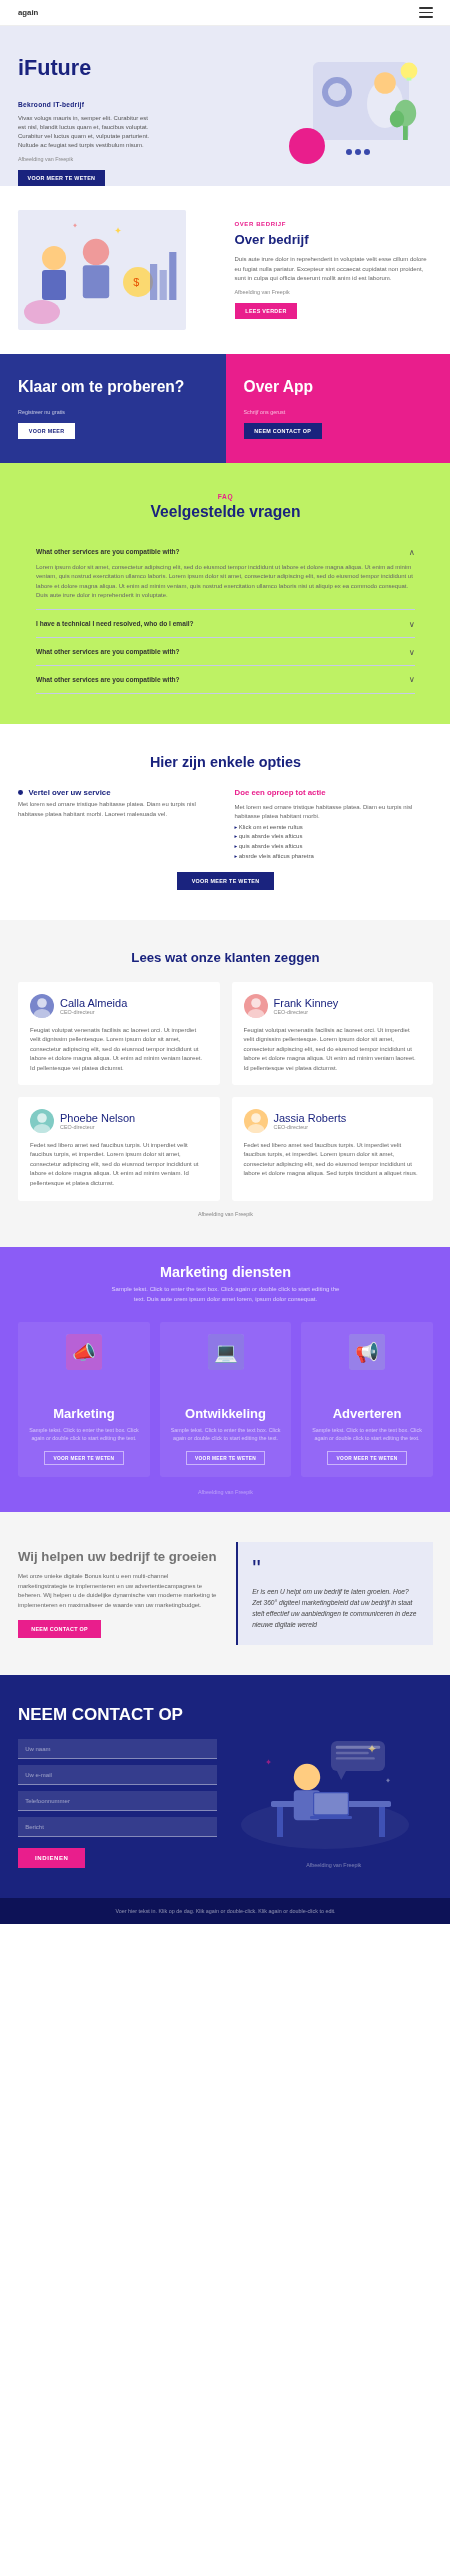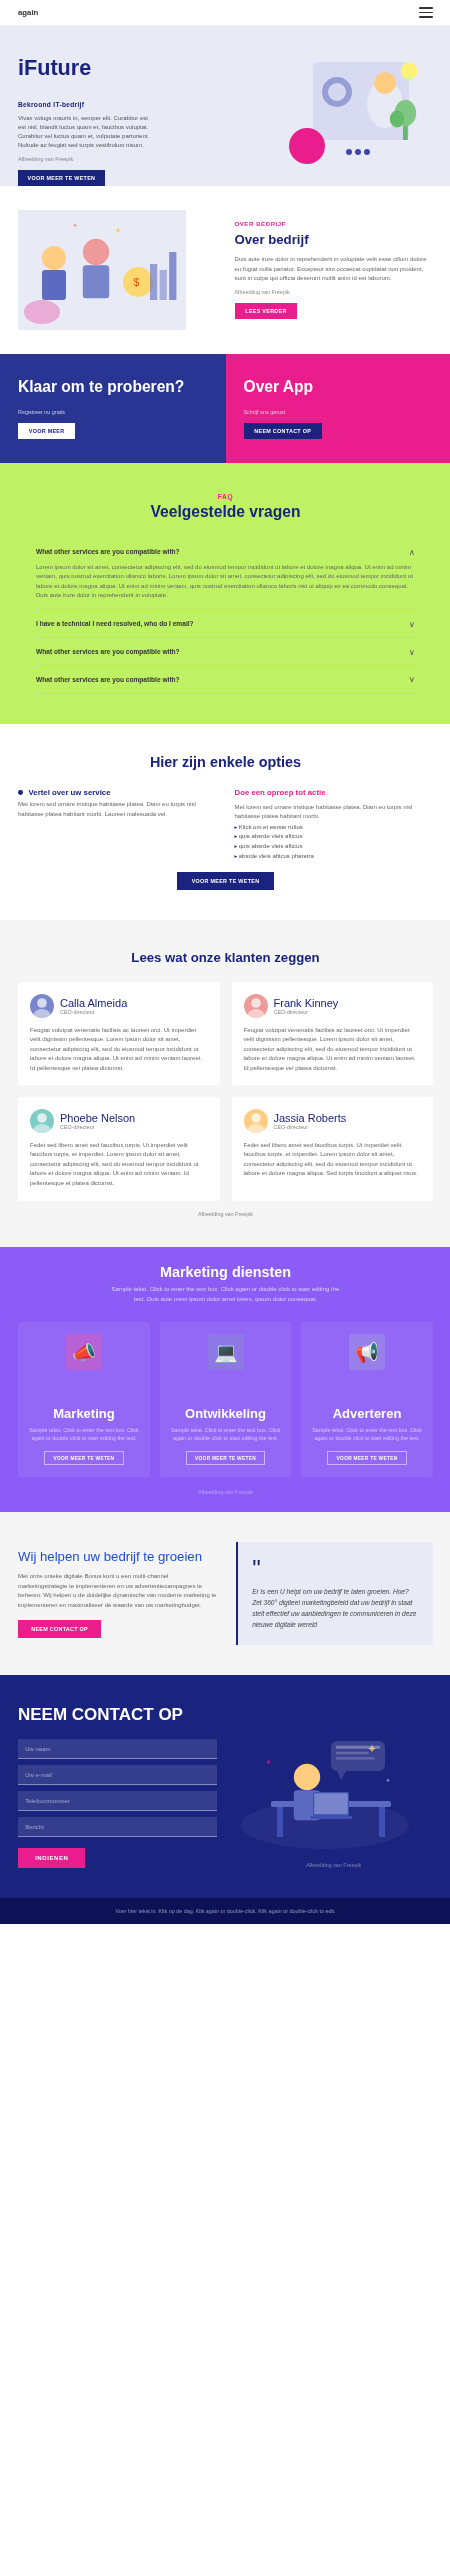--- a/index.html
+++ b/index.html
@@ -258,21 +258,21 @@
 
     
     .grow {
       background: #f5f5f5;
       padding: 30px 18px;
       display: flex;
       gap: 18px;
       align-items: center;
     }
     .grow-left { flex: 1.2; }
-    .grow-title { font-size: 13.2px; font-weight: 400; color: #1d4ed8; margin-bottom: 7.2px; line-height: 1.2; }
+    .grow-title { font-size: 13.2px; font-weight: 700; color: #737373; margin-bottom: 7.2px; line-height: 1.2; }
     .grow-text { font-size: 6px; color: #666; line-height: 1.6; margin-bottom: 9.6px; }
     .grow-btn {
       background: #e91e8c;
       color: #fff;
       border: none;
       padding: 6px 13.2px;
       font-size: 5.4px;
       font-weight: 700;
       cursor: pointer;
       text-transform: uppercase;

